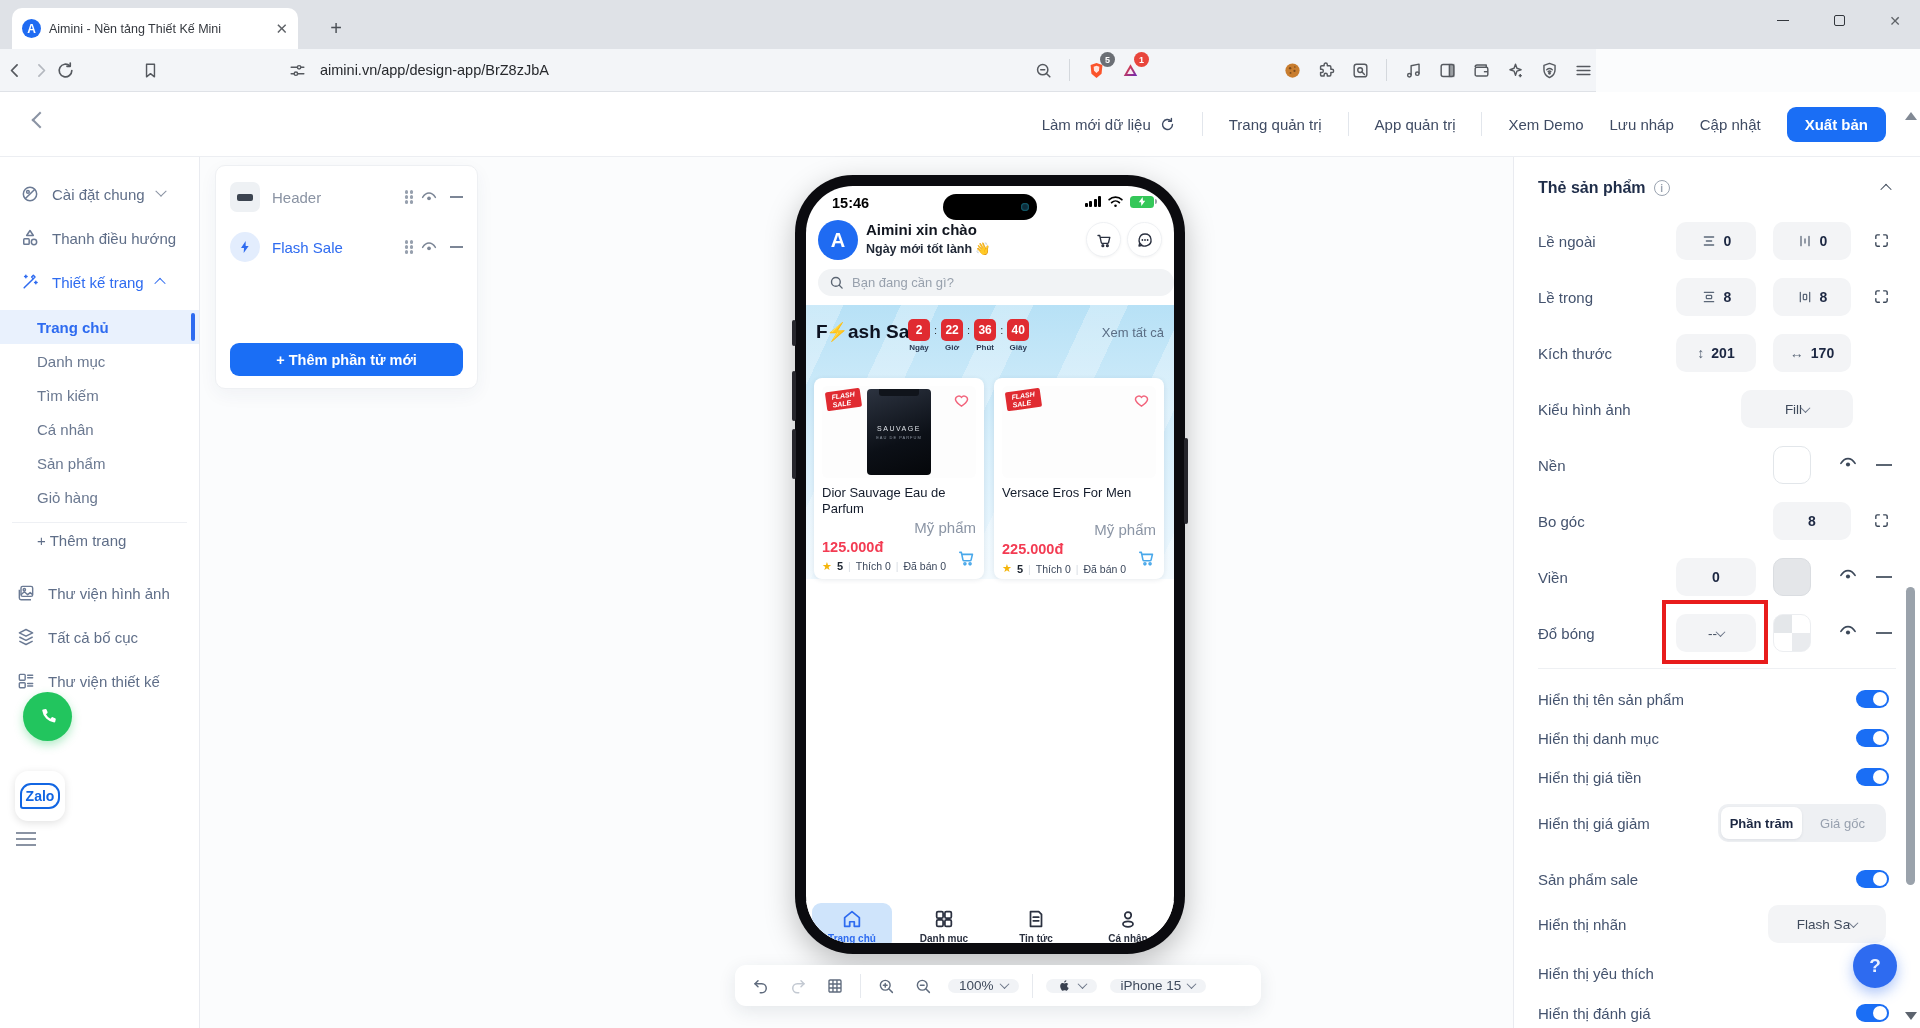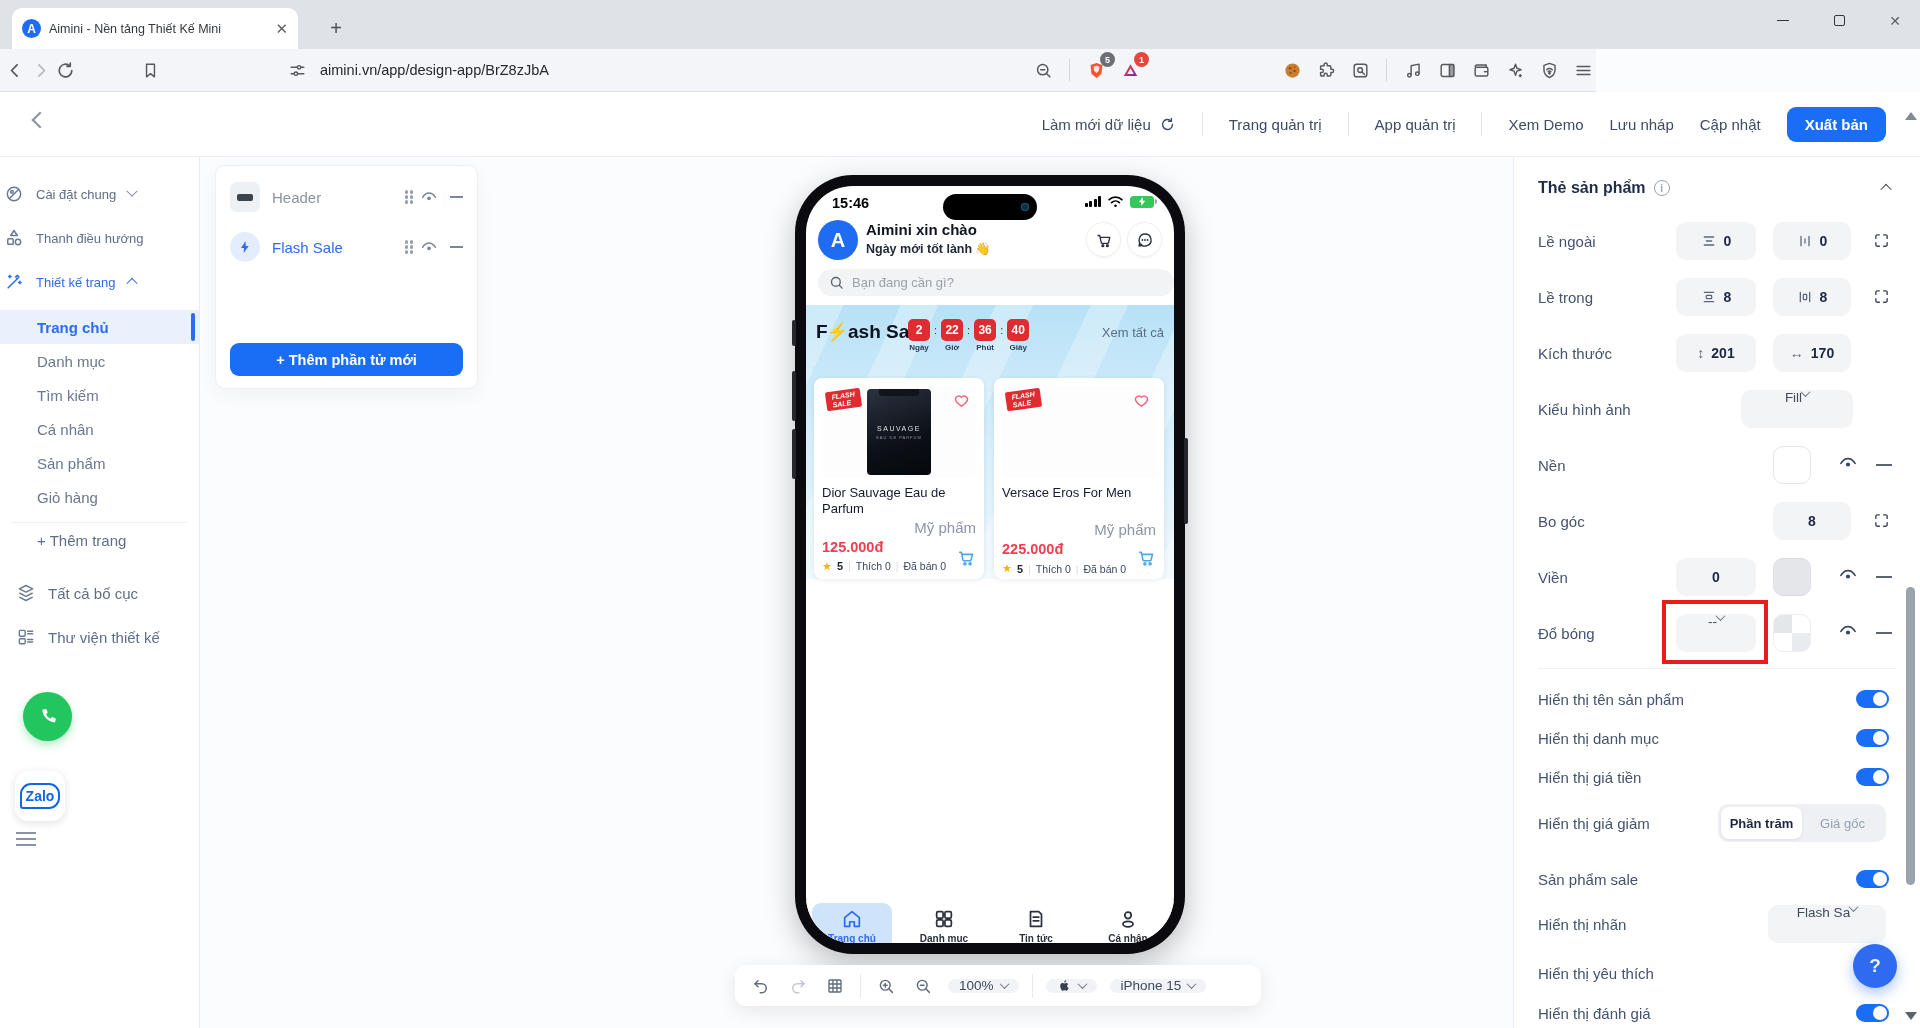--- a/index.html
+++ b/index.html
@@ -36,21 +36,21 @@
   .apptoolbar { position:absolute; left:0; top:92px; width:1920px; height:65px; background:#fff; border-bottom:1px solid #eceef2; }
   .backchev { position:absolute; left:34px; top:22px; width:12px; height:12px; border-left:2px solid #8a93a3; border-bottom:2px solid #8a93a3; transform:rotate(45deg); }
   .tb-right { position:absolute; right:34px; top:0; height:64px; display:flex; align-items:center; gap:26px; }
   .tb-item { font-size:15px; color:#3f4b63; font-weight:500; display:flex; align-items:center; gap:8px; white-space:nowrap; }
   .tb-item svg { width:17px; height:17px; }
   .tbsep { width:1px; height:24px; background:#e2e6ec; }
   .publish-btn { background:#1a6ef5; color:#fff; font-size:15px; font-weight:600; border:none; border-radius:9px; padding:9px 18px; }
 
   
   .lsidebar { position:absolute; left:0; top:157px; width:200px; height:871px; background:#fff; border-right:1px solid #e9ebf0; }
-  .side-item { height:36px; margin:8px 0 0 0; display:flex; align-items:center; gap:12px; padding-left:4px; font-size:13px; color:#5f6e88; font-weight:500; }
+  .side-item { height:36px; margin:8px 0 0 0; display:flex; align-items:center; gap:12px; padding-left:20px; font-size:15px; color:#5f6e88; font-weight:500; }
   .side-item:first-child { margin-top:19px; }
   .side-item svg { width:20px; height:20px; flex:0 0 auto; }
   .side-item.blue { color:#2e6bf0; }
   .chev { width:8px; height:8px; border-right:1.8px solid currentColor; border-bottom:1.8px solid currentColor; display:inline-block; }
   .chev.down { transform:rotate(45deg) translate(-2px,-2px); }
   .chev.up { transform:rotate(-135deg) translate(-1px,-1px); }
   .pages { margin-top:10px; }
   .page-item { height:34px; display:flex; align-items:center; padding-left:37px; font-size:15px; color:#6a7890; position:relative; }
   .page-item.active { background:#e9f1fd; color:#2e6bf0; font-weight:600; }
   .page-item.active::after { content:""; position:absolute; right:4px; top:3px; bottom:3px; width:4px; border-radius:2px; background:#2e6bf0; }
@@ -179,21 +179,21 @@
   .in2 { left:235px; width:78px; }
   .expand { position:absolute; left:335px; width:18px; height:18px; color:#3c4859; }
   .expand svg { width:17px; height:17px; }
   .eyebtn { position:absolute; left:300px; width:22px; color:#3c4859; }
   .eyebtn svg { width:20px; height:20px; }
   .minusbtn { position:absolute; left:338px; width:16px; border-top:2px solid #5b6572; }
   .swatch { position:absolute; left:235px; width:38px; height:38px; border-radius:10px; }
   .swatch.white { background:#fff; border:1px solid #e2e6ea; }
   .swatch.gray { background:#e4e6e9; border:1px solid #dadde1; }
   .swatch.checker { border:1px solid #eceef1; background:conic-gradient(#ffffff 0 25%, #e9ebee 0 50%, #ffffff 0 75%, #e4e7ea 0); }
-  .ddown { position:absolute; height:38px; background:#f3f4f6; border-radius:10px; display:flex; align-items:flex-start; justify-content:center; font-size:13.5px; color:#3f4a5c; font-weight:500; }
+  .ddown { position:absolute; height:38px; background:#f3f4f6; border-radius:10px; display:flex; align-items:center; justify-content:center; font-size:13.5px; color:#3f4a5c; font-weight:500; }
   .redbox { position:absolute; left:124px; top:-14px; width:106px; height:64px; border:4px solid #e81c1c; z-index:5; }
   .rdivider { position:absolute; left:24px; right:24px; top:511px; border-top:1px solid #eef0f3; }
   .toggle { position:absolute; left:318px; width:33px; height:18px; border-radius:10px; background:#1a6ef5; }
   .toggle::after { content:""; position:absolute; right:2px; top:2px; width:14px; height:14px; border-radius:50%; background:#fff; }
   .segment { position:absolute; left:180px; width:168px; height:38px; background:#eef0f3; border-radius:10px; display:flex; align-items:center; padding:3px; }
   .segchip { flex:1; height:32px; border-radius:8px; display:flex; align-items:center; justify-content:center; font-size:13px; }
   .segchip.on { background:#fff; color:#1c2742; font-weight:bold; box-shadow:0 1px 3px rgba(20,40,70,.08); }
   .segchip.off { color:#97a0ae; font-weight:500; }
 
   .helpbtn { position:absolute; left:1853px; top:944px; width:44px; height:44px; border-radius:50%; background:#2e6bf0; color:#eaf1ff; font-size:19px; font-weight:bold; display:flex; align-items:center; justify-content:center; box-shadow:0 5px 14px rgba(46,107,240,.4); z-index:8; }
@@ -401,20 +401,28 @@
       <div class="page-item active">Trang chủ</div>
       <div class="page-item">Danh mục</div>
       <div class="page-item">Tìm kiếm</div>
       <div class="page-item">Cá nhân</div>
       <div class="page-item">Sản phẩm</div>
       <div class="page-item">Giỏ hàng</div>
     </div>
     <div class="side-div"></div>
     <div class="addpage">+ Thêm trang</div>
     <div class="libgroup">
+      <div class="lib-item">
+        <svg viewBox="0 0 24 24" fill="none" stroke="#6b7a94" stroke-width="1.7" stroke-linejoin="round">
+            <rect x="6" y="4" width="14" height="12" rx="2"></rect>
+            <circle cx="10" cy="8" r="1.4"></circle>
+            <path d="M6 14l4-3.5 4 3.5 3-2.5 3 2.5M4 8v10a2 2 0 0 0 2 2h12"></path>
+          </svg>
+        <span>Thư viện hình ảnh</span>
+      </div>
       <div class="lib-item">
         <svg viewBox="0 0 24 24" fill="none" stroke="#6b7a94" stroke-width="1.7" stroke-linejoin="round">
             <path d="M12 3l8 4-8 4-8-4z"></path>
             <path d="M4 12l8 4 8-4M4 17l8 4 8-4"></path>
           </svg>
         <span>Tất cả bố cục</span>
       </div>
       <div class="lib-item">
         <svg viewBox="0 0 24 24" fill="none" stroke="#6b7a94" stroke-width="1.7">
             <rect x="4" y="4" width="7" height="7" rx="1"></rect>

